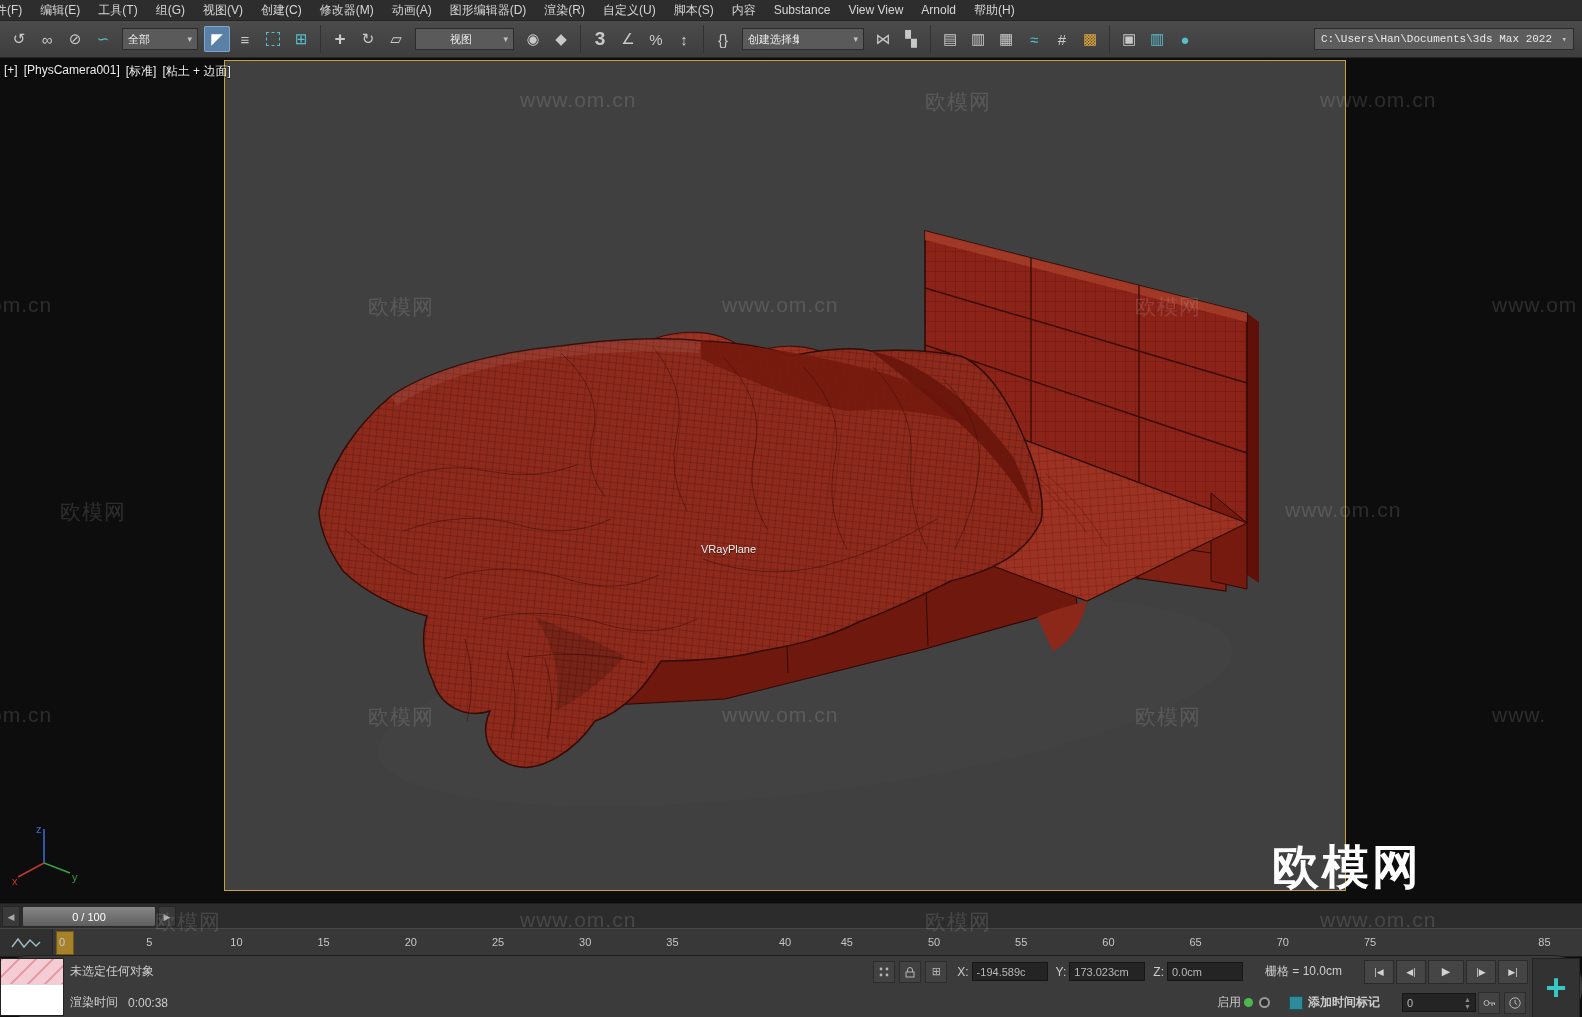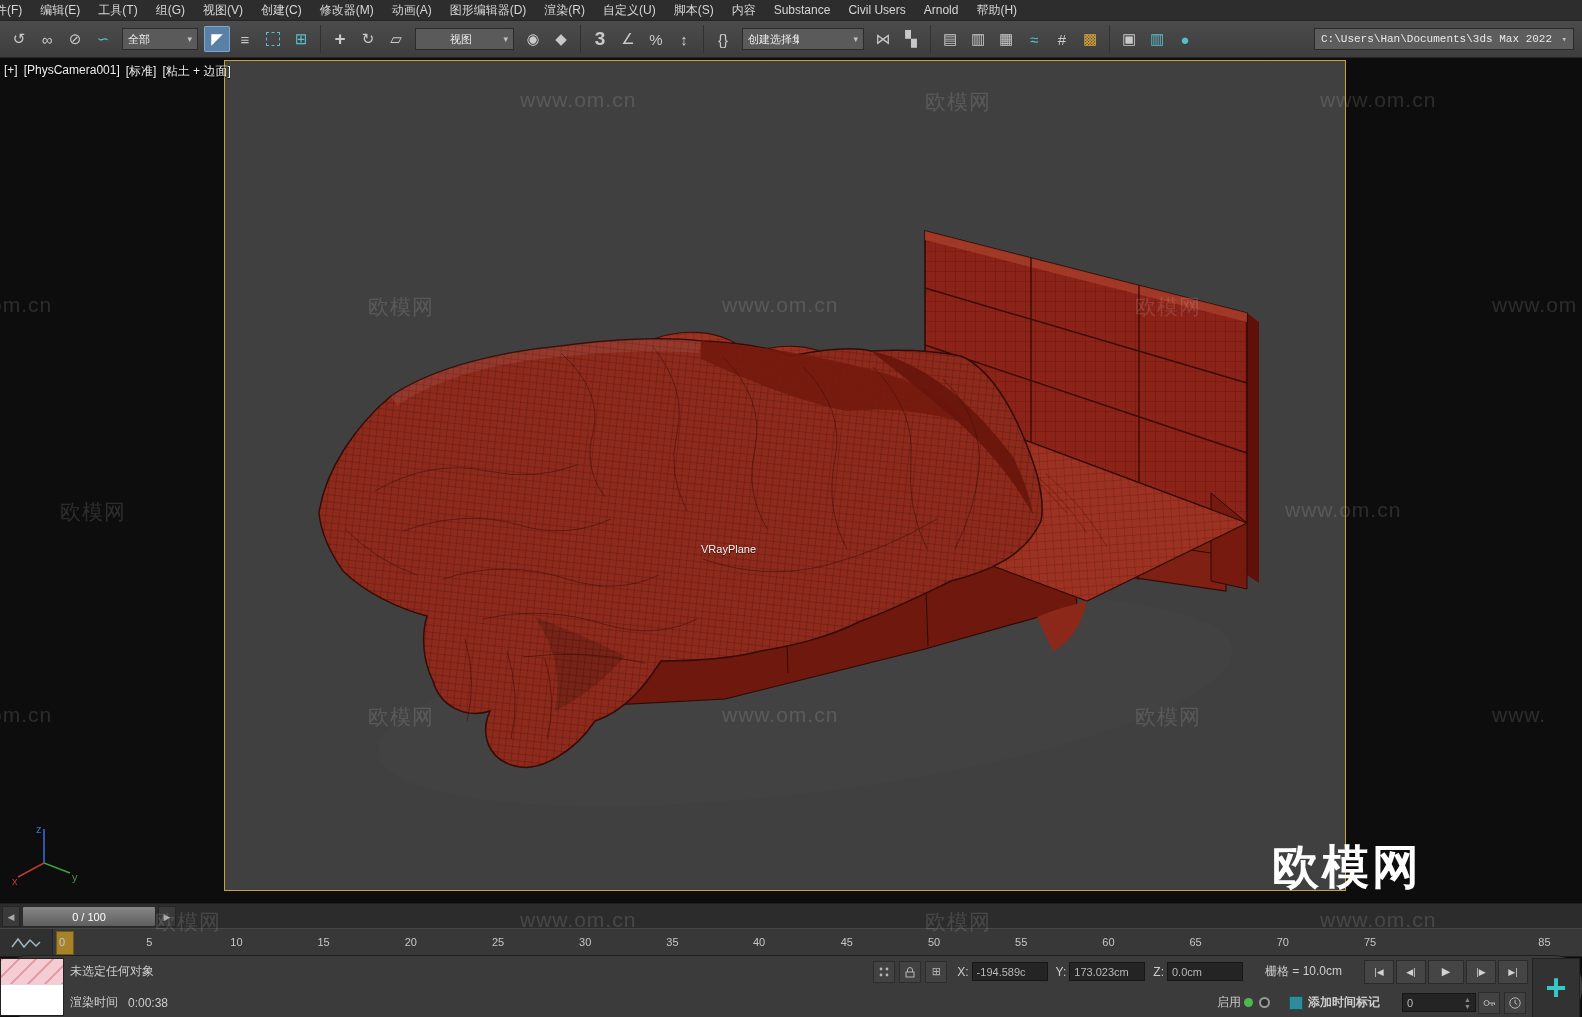--- a/index.html
+++ b/index.html
@@ -150,21 +150,21 @@
     <div class="menu-item">视图(V)</div>
     <div class="menu-item">创建(C)</div>
     <div class="menu-item">修改器(M)</div>
     <div class="menu-item">动画(A)</div>
     <div class="menu-item">图形编辑器(D)</div>
     <div class="menu-item">渲染(R)</div>
     <div class="menu-item">自定义(U)</div>
     <div class="menu-item">脚本(S)</div>
     <div class="menu-item">内容</div>
     <div class="menu-item">Substance</div>
-    <div class="menu-item">Civil Users</div>
+    <div class="menu-item">View View</div>
     <div class="menu-item">Arnold</div>
     <div class="menu-item">帮助(H)</div>
   </div>
 
 <div class="toolbar">
     <div class="tb-icon">↺</div>
     <div class="tb-icon">∞</div>
     <div class="tb-icon">⊘</div>
     <div class="tb-icon" style="color: rgb(89, 190, 201);">∽</div>
     <div class="tb-combo" style="width: 64px;">
@@ -343,21 +343,21 @@
   </div>
   <div class="frame-marker"></div>
 <span class="frame-num" style="left: 62px;">0</span>
     <span class="frame-num" style="left: 149.2px;">5</span>
     <span class="frame-num" style="left: 236.4px;">10</span>
     <span class="frame-num" style="left: 323.6px;">15</span>
     <span class="frame-num" style="left: 410.8px;">20</span>
     <span class="frame-num" style="left: 498px;">25</span>
     <span class="frame-num" style="left: 585.2px;">30</span>
     <span class="frame-num" style="left: 672.4px;">35</span>
-    <span class="frame-num" style="left: 759px; text-align: center;">40</span>
+    <span class="frame-num" style="left: 785px; text-align: center;">40</span>
     <span class="frame-num" style="left: 846.8px;">45</span>
     <span class="frame-num" style="left: 934px;">50</span>
     <span class="frame-num" style="left: 1021.2px;">55</span>
     <span class="frame-num" style="left: 1108.4px;">60</span>
     <span class="frame-num" style="left: 1195.6px;">65</span>
     <span class="frame-num" style="left: 1282.8px;">70</span>
     <span class="frame-num" style="left: 1370px;">75</span>
     <span class="frame-num" style="left: 1457.2px; margin-top: 31px;">80</span>
     <span class="frame-num" style="left: 1544.4px;">85</span>
   </div>

